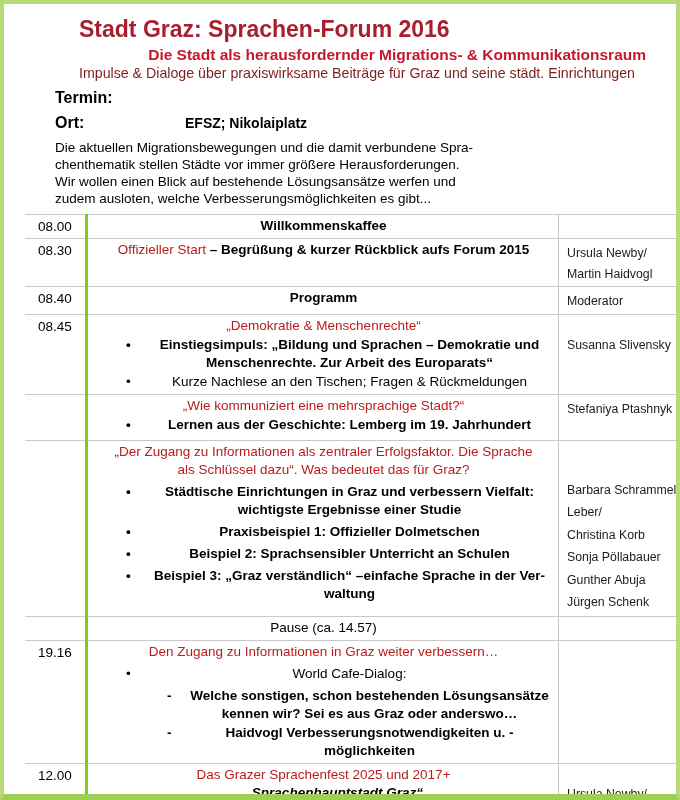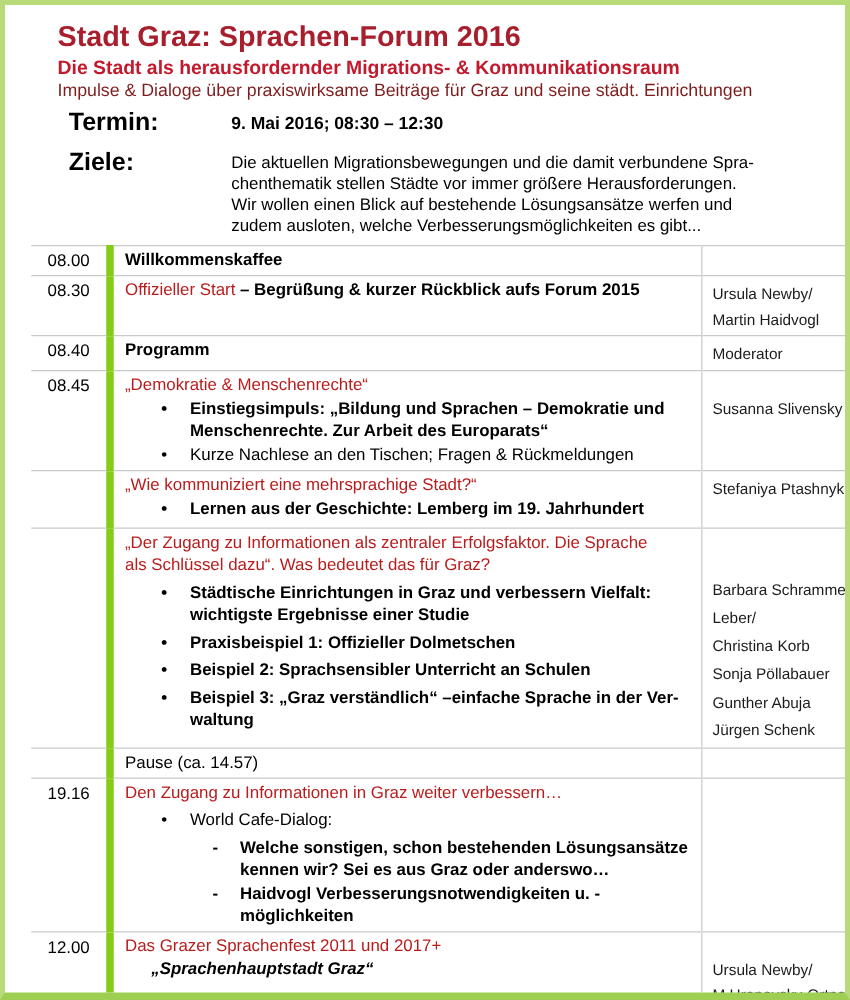--- a/index.html
+++ b/index.html
@@ -3,39 +3,39 @@
 <meta charset="utf-8">
 <style>
   html,body { margin:0; padding:0; background:#fff; }
   body { width:680px; height:800px; font-family:"Liberation Sans", sans-serif; color:#000; }
   .frame {
     box-sizing:border-box; width:680px; height:800px; background:#fff;
     border:4px solid #b8da78; border-bottom:6px solid #9fcf52;
     padding-top:12px; overflow:hidden;
   }
   
-  .hdr { margin-left:42px; margin-right:30px; }
+  .hdr { margin-left:75px; margin-right:30px; }
   .title { margin:0; font-size:23px; line-height:26px; font-weight:bold; color:#a81e2d; }
-  .subtitle { margin:4px 0 0 0; font-size:15.5px; line-height:17px; font-weight:bold; color:#c2192d; }
+  .subtitle { margin:4px 0 0 0; font-size:15.5px; line-height:17px; font-weight:bold; color:#c2192d;text-align:right; }
   .tagline { margin-top:2px; font-size:14.2px; line-height:16px; color:#7f1d1d; }
   
   .meta { margin:8px 30px 0 51px; }
   .meta-row { display:flex; margin-bottom:7px; }
-  .meta-label { width:130px; flex:0 0 130px; font-weight:bold; font-size:20px; line-height:18px; }
+  .meta-label { width:130px; flex:0 0 130px; font-weight:bold; font-size:16px; line-height:18px; }
   .meta-value { font-weight:bold; font-size:14px; line-height:18px; }
   .meta-value.plain { font-weight:normal; font-size:13.5px; line-height:17px; }
   .pre { white-space:pre-line; }
   
   table.sched { border-collapse:collapse; table-layout:fixed; margin:2px 0 0 21px; width:641px;
                 font-size:13.5px; line-height:18px; }
   table.sched tr { border-top:1px solid #c9c9c9; }
   table.sched { border-bottom:1px solid #c9c9c9; }
   td { vertical-align:top; }
-  td.time { width:47px; border-right:6px solid #84cc16; padding:3px 0 0 13px; }
-  td.cont { width:453px; padding:2px 8px 3px 9px; }
+  td.time { width:47px; border-right:3px solid #84cc16; padding:3px 0 0 13px; }
+  td.cont { width:453px; padding:2px 8px 3px 9px;text-align:center; }
   td.names { width:141px; border-left:1px solid #c9c9c9; border-right:1px solid #c9c9c9;
              padding:4px 3px 2px 8px; font-size:12.3px; line-height:20.5px; color:#1c1c1c; }
   td.names.spread { line-height:22.5px; }
   td.names.pt20 { padding-top:20px; }
   td.names.pt38 { padding-top:38px; }
   .red { color:#b91c1c; font-weight:normal; }
   .b { font-weight:bold; }
   .it { font-weight:bold; font-style:italic;margin-left:21px; }
   .li { position:relative; padding-left:52px; margin-top:1px; }
   .li .marker { position:absolute; left:29px; top:0; }
@@ -53,26 +53,26 @@
 
   <div class="hdr">
     <h1 class="title">Stadt Graz: Sprachen-Forum 2016</h1>
     <h2 class="subtitle">Die Stadt als herausfordernder Migrations- &amp; Kommunikationsraum</h2>
     <div class="tagline">Impulse &amp; Dialoge über praxiswirksame Beiträge für Graz und seine städt. Einrichtungen</div>
   </div>
 
   <div class="meta">
     <div class="meta-row">
       <span class="meta-label">Termin:</span>
-      <span class="meta-value">9. Mai 2016; 08:30 – 12:30</span>
     </div>
     <div class="meta-row">
+      <span class="meta-label">Ort:</span>
+      <span class="meta-value">EFSZ; Nikolaiplatz</span>
     </div>
     <div class="meta-row">
-      <span class="meta-label">Ziele:</span>
       <span class="meta-value plain pre">Die aktuellen Migrationsbewegungen und die damit verbundene Spra-
 chenthematik stellen Städte vor immer größere Herausforderungen.
 Wir wollen einen Blick auf bestehende Lösungsansätze werfen und
 zudem ausloten, welche Verbesserungsmöglichkeiten es gibt...</span>
     </div>
   </div>
 
   <table class="sched">
 
     <tbody>
@@ -186,21 +186,21 @@
           <span class="marker b">-</span>
           <span class="b pre">Haidvogl Verbesserungsnotwendigkeiten u. -möglichkeiten</span>
         </div>
       </td>
       <td class="names"></td>
     </tr>
 
     <tr class="r8">
       <td class="time">12.00</td>
       <td class="cont">
-        <div class="red">Das Grazer Sprachenfest 2011 und 2017+</div>
+        <div class="red">Das Grazer Sprachenfest 2025 und 2017+</div>
         <div class="it">„Sprachenhauptstadt Graz“</div>
 
       </td>
       <td class="names pre pt20">Ursula Newby/
 M.Hronovsky-Ortner</td>
     </tr>
 
   </tbody>
     </table>
 

